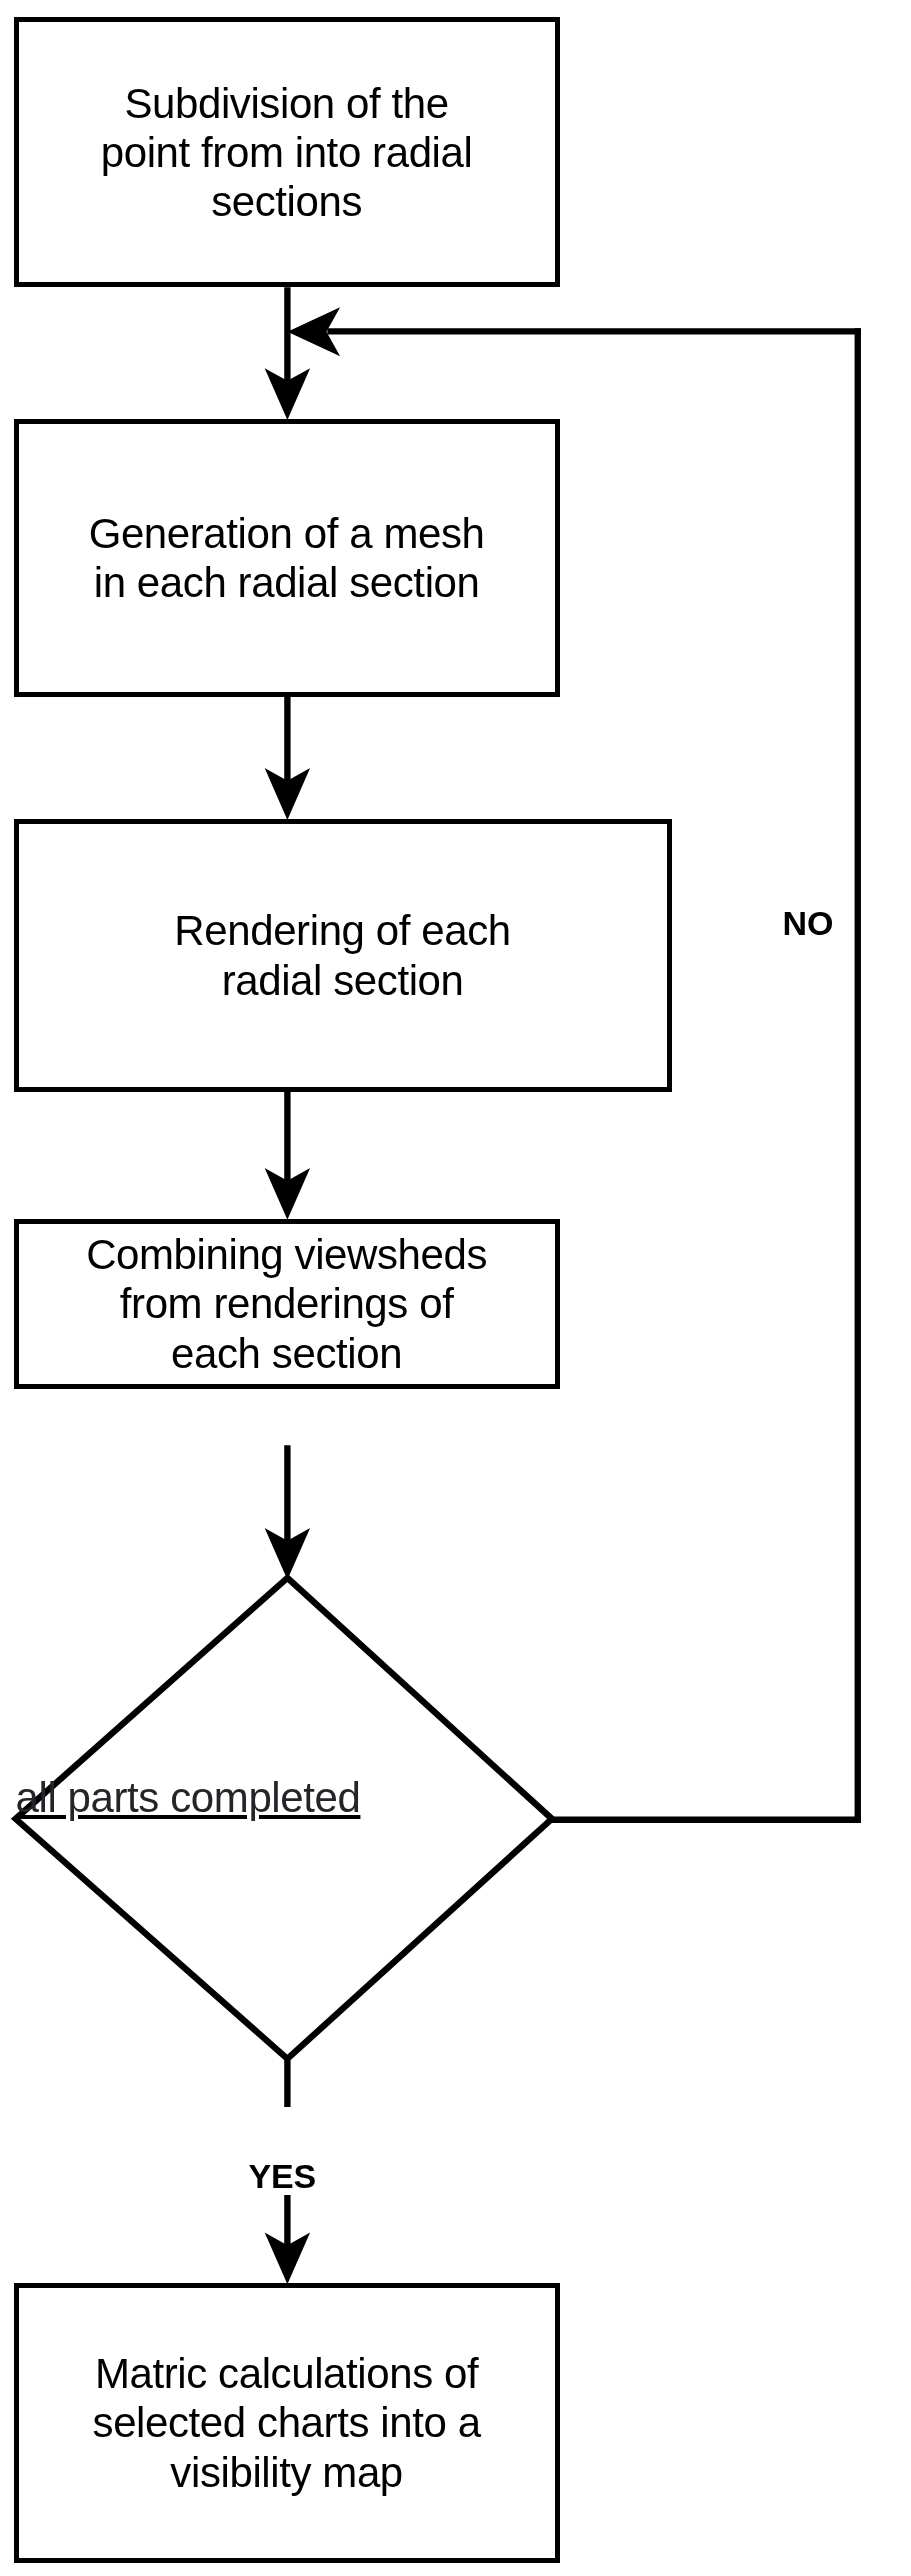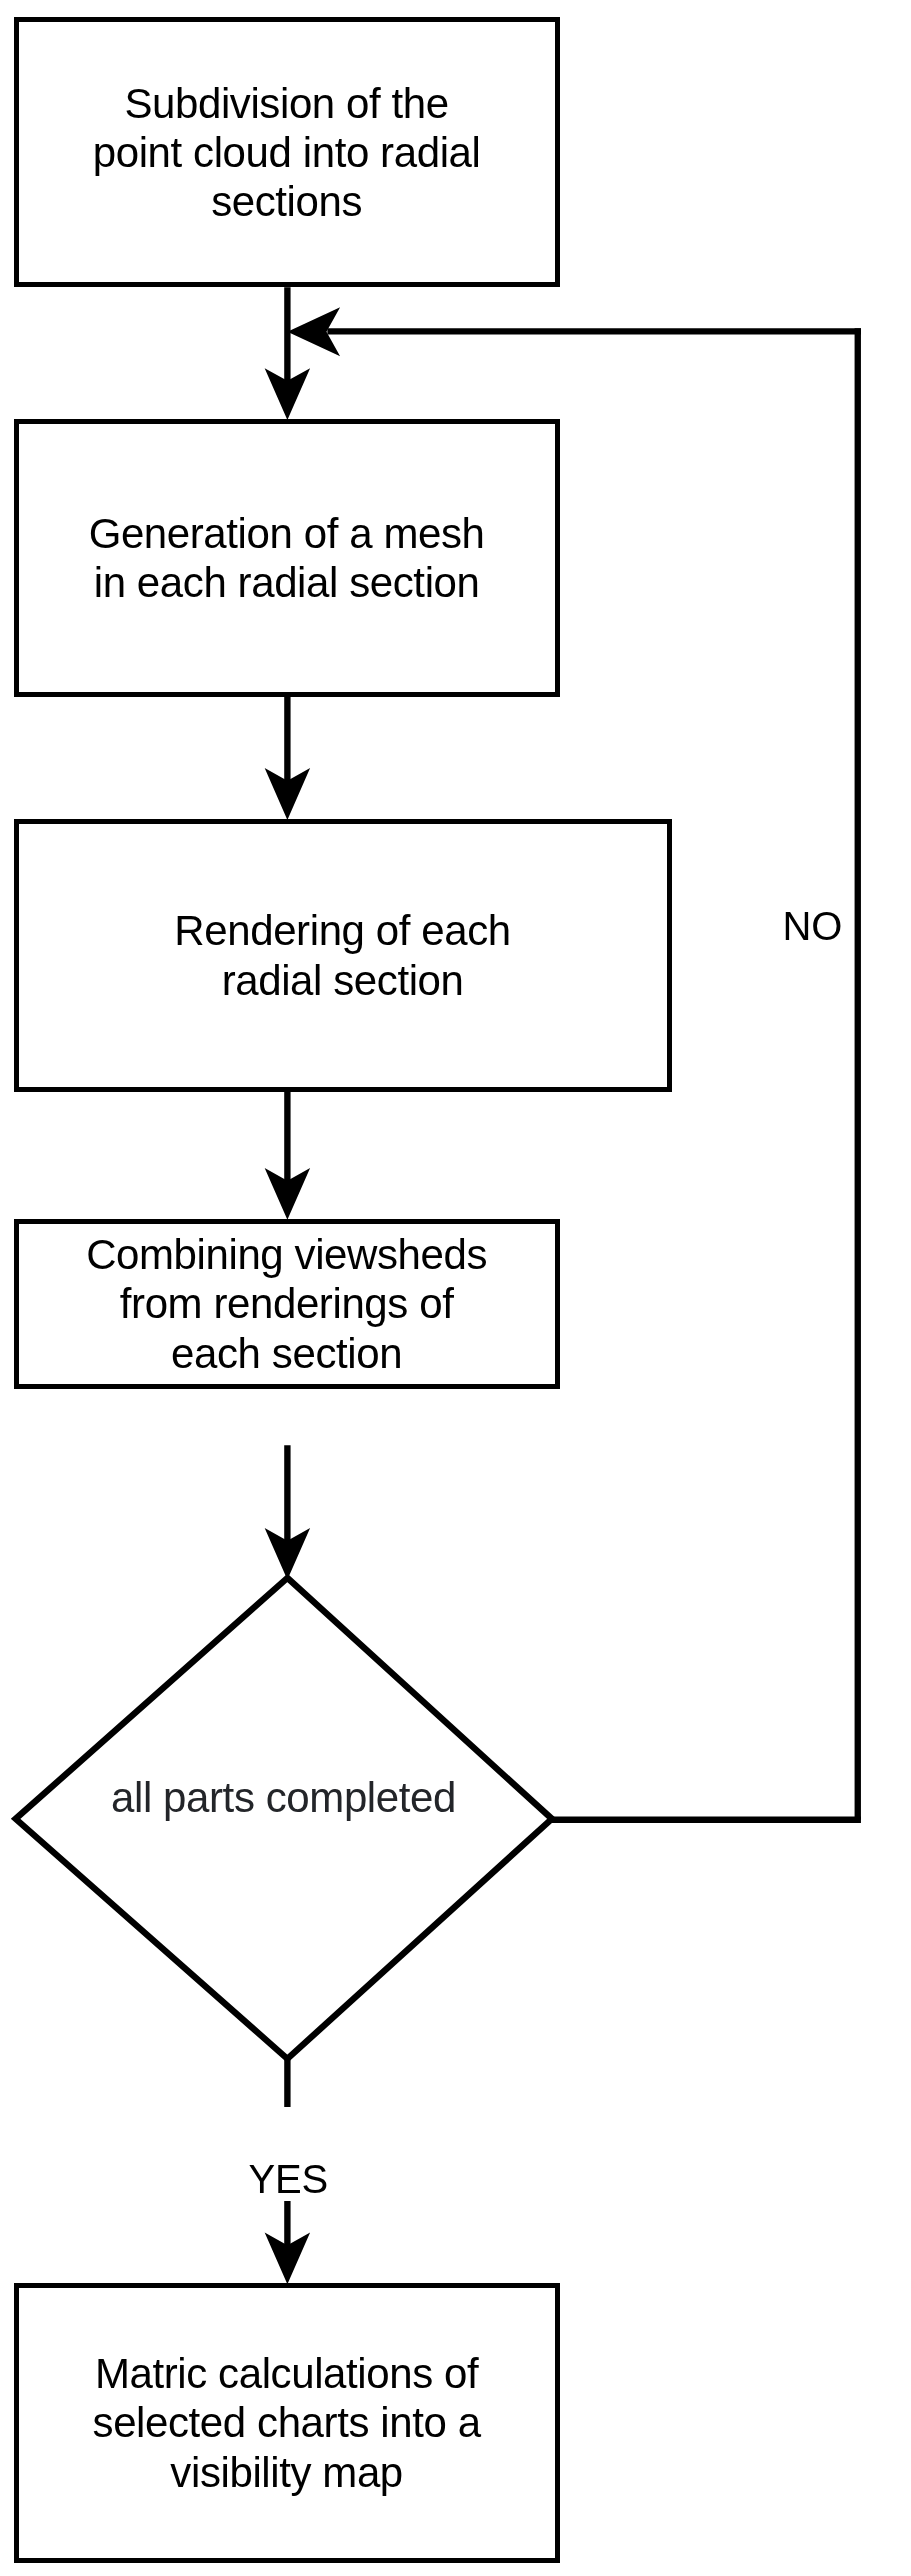--- a/index.html
+++ b/index.html
@@ -44,42 +44,44 @@
     font-size: 42px;
     line-height: 1.17;
     color: #000000;
     letter-spacing: -0.4px;
     white-space: pre-line;
   }
   .decision {
     position: absolute;
     display: flex;
     align-items: center;
-    justify-content: center;
+    justify-content: flex-start;
     pointer-events: none;
+    text-decoration: underline;
   }
   .decision-text {
     font-family: "Liberation Sans", sans-serif;
     font-size: 42px;
     line-height: 1.1;
     color: #232529;
     letter-spacing: -0.4px;
     text-align: center;
     white-space: nowrap;
   }
   .edge-label {
     position: absolute;
     font-family: "Liberation Sans", sans-serif;
-    font-size: 40px;
+    font-size: 34px;
     line-height: 1;
     color: #000000;
     letter-spacing: -0.2px;
     white-space: nowrap;
     background: #ffffff;
     padding: 1.8px 3.6px;
+    font-weight: bold;
   }
   #label-no {
     left: 779px;
     top: 904px;
   }
   #label-yes {
     left: 245px;
     top: 2109px;
     margin-top: 48px;
   }
@@ -136,21 +138,21 @@
 
     <g>
       <line x1="316" y1="2265" x2="316" y2="2318" stroke="#000000" stroke-width="7"></line>
       <line x1="316" y1="2382" x2="316" y2="2500" stroke="#000000" stroke-width="7"></line>
       <polygon points="316,2513 291,2456 316,2470 341,2456" fill="#000000"></polygon>
     </g>
   </svg>
 
   <div class="node-box" id="box-1">
     <span class="node-text">Subdivision of the
-point cloud into radial
+point from into radial
 sections</span>
   </div>
 
   <div class="node-box" id="box-2">
     <span class="node-text">Generation of a mesh
 in each radial section</span>
   </div>
 
   <div class="node-box" id="box-3">
     <span class="node-text">Rendering of each

